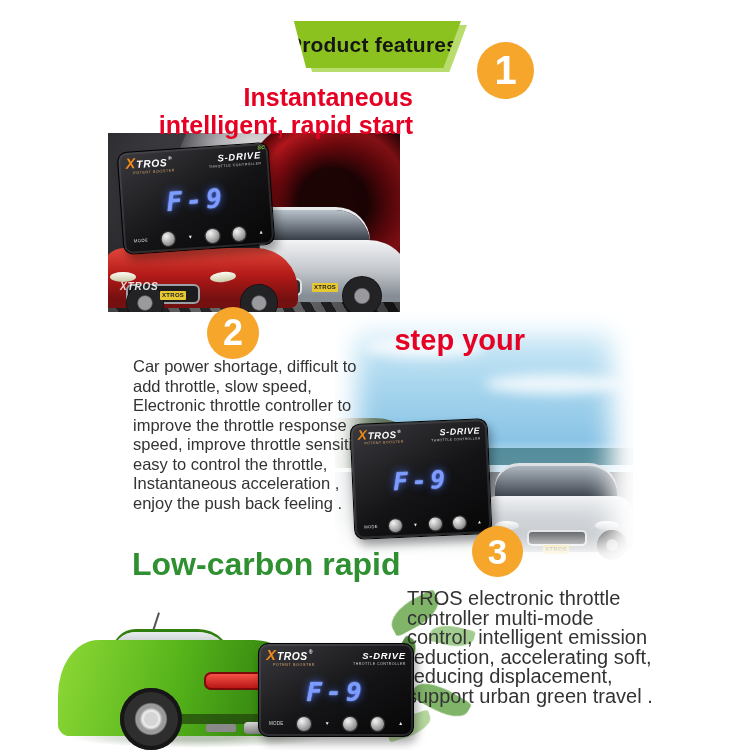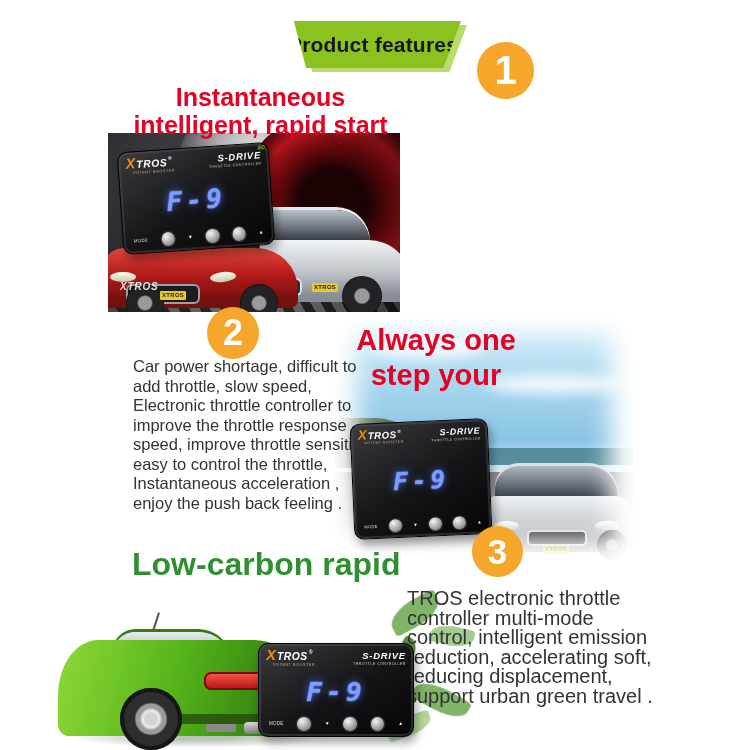--- a/index.html
+++ b/index.html
@@ -26,21 +26,21 @@
   .banner-face span{font-size:21px;font-weight:600;color:#161616;letter-spacing:.2px;}
 
   
   .num-circle{position:absolute;border-radius:50%;background:var(--circle-orange);color:#fff;
               display:flex;align-items:center;justify-content:center;font-weight:700;z-index:7;}
   #circle1{left:477px;top:42px;width:57px;height:57px;font-size:40px;}
   #circle2{left:207px;top:307px;width:52px;height:52px;font-size:36px;}
   #circle3{left:472px;top:526px;width:51px;height:51px;font-size:35px;}
 
   
-  .red-headline{color:var(--headline-red);font-weight:700;text-align:center;z-index:5;}
+  .red-headline{color:var(--headline-red);font-weight:700;text-align:right;z-index:5;}
   #headline1{left:108px;top:83px;width:305px;font-size:25px;line-height:28px;}
   #headline2{left:347px;top:323px;width:178px;font-size:29px;line-height:35px;}
   .green-headline{position:absolute;color:var(--headline-green);font-weight:700;
                   white-space:nowrap;z-index:5;font-size:32px;}
   #headline3a{left:132px;top:546px;}
   #headline3b{left:183px;top:580px;}
 
   
   #body1{left:402px;top:95px;width:254px;font-family:"Liberation Mono",monospace;
          font-size:15px;line-height:22px;color:var(--mono-text);z-index:4;}
@@ -255,21 +255,20 @@
       <div class="p2-light l"></div>
       <div class="p2-light r"></div>
       <div class="wheel w1"></div>
       <div class="wheel w2"></div>
       <div class="plate">XTROS</div>
     </div>
     <div class="p2-fade abs"></div>
   </div>
 
   <div id="headline2" class="abs red-headline">
-    <div>Always one</div>
     <div>step your</div>
   </div>
 
   <div id="headline3a" class="green-headline">Low-carbon rapid</div>
 
   <div id="photo3" class="abs">
     <div class="gc-shadow"></div>
     <div class="gc-antenna"></div>
     <div class="gc-window"></div>
     <div class="gc-body"></div>

